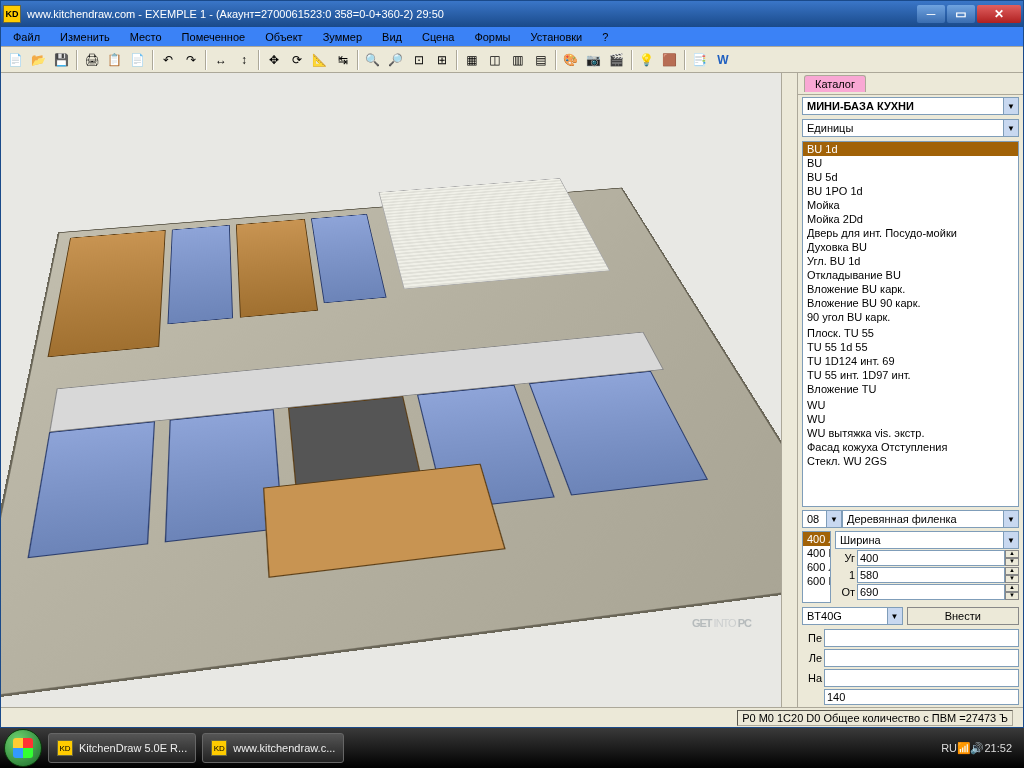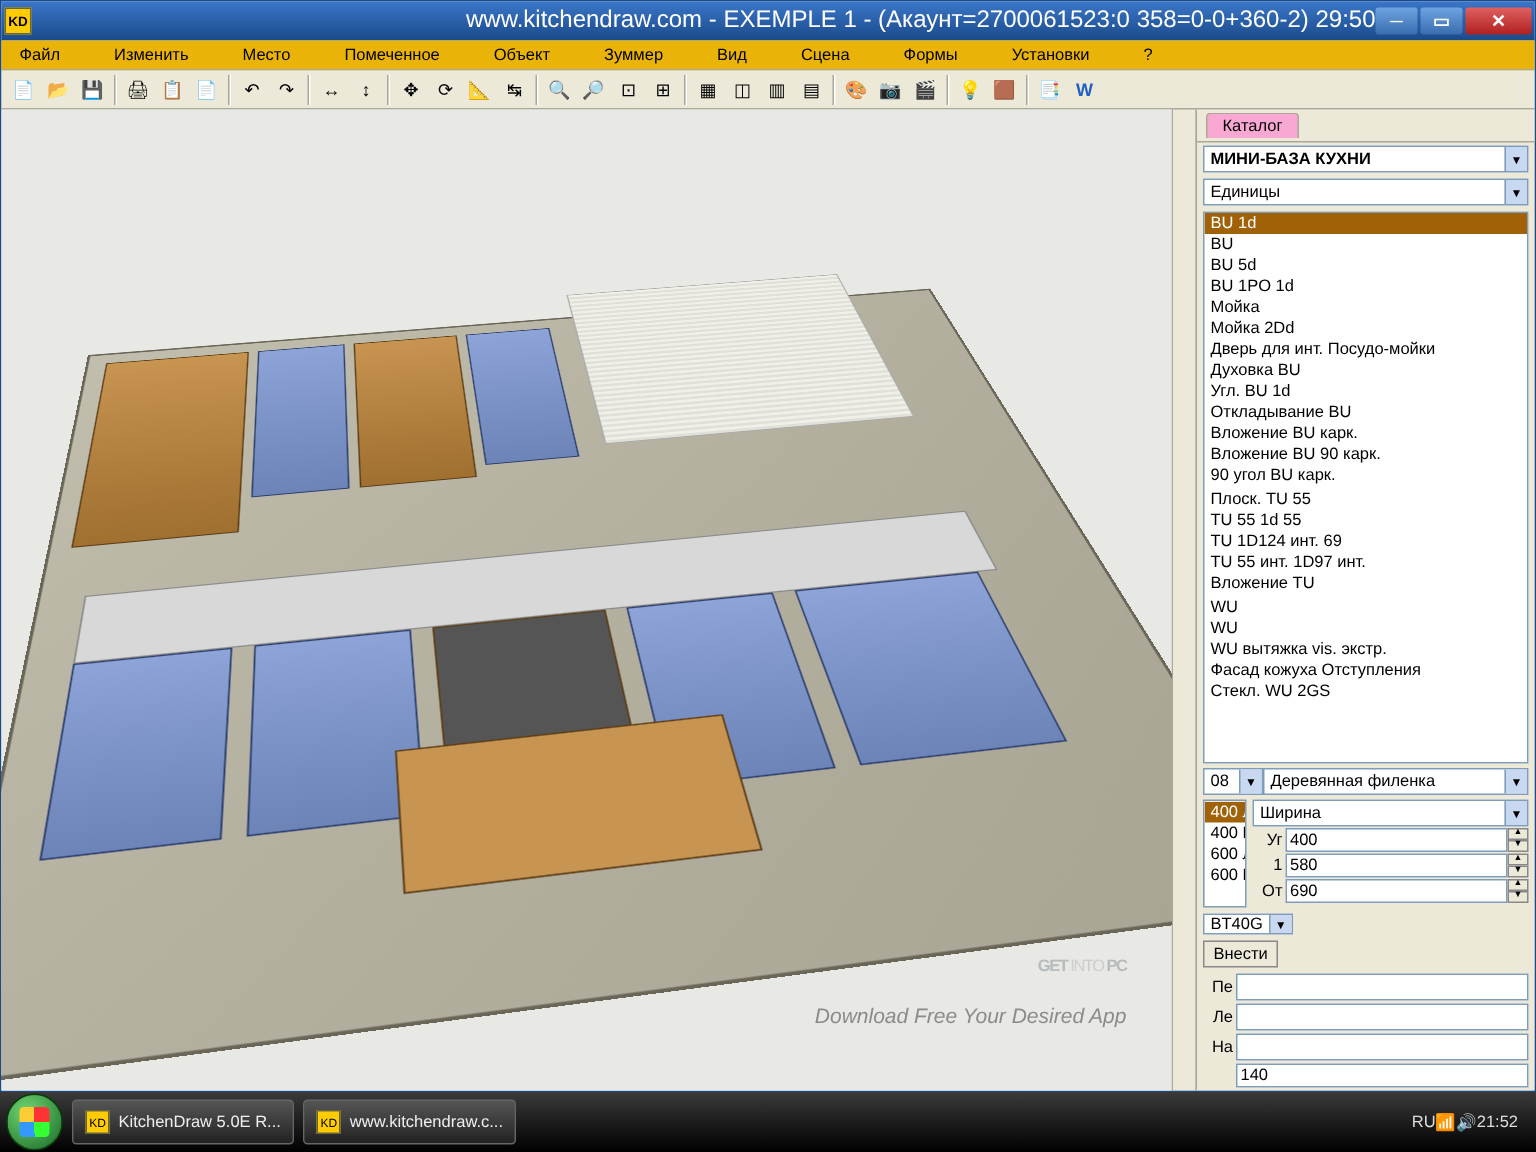--- a/index.html
+++ b/index.html
@@ -2,29 +2,29 @@
 <html><head>
 <meta charset="utf-8">
 <style>
 * { margin:0; padding:0; box-sizing:border-box; font-family:Tahoma,Arial,sans-serif; font-size:11px; }
 html,body { width:1024px; height:768px; overflow:hidden; background:#000; }
 
 
 .window { width:1024px; height:728px; background:#f0f0f0; border:1px solid #1a4a8a; display:flex; flex-direction:column; }
 .titlebar { height:26px; background:linear-gradient(#3a76c8,#1a4a8a); display:flex; align-items:center; color:#fff; padding:0 2px; }
 .titlebar .icon { width:18px; height:18px; background:#ffcc00; border:1px solid #664; margin-right:6px; display:flex; align-items:center; justify-content:center; font-size:9px; color:#000; font-weight:bold; }
-.titlebar .title { flex:1; font-size:16px;text-align:right; }
+.titlebar .title { flex:1; font-size:11px; }
 .winbtns { display:flex; gap:2px; }
 .winbtn { width:28px; height:18px; border-radius:2px; display:flex; align-items:center; justify-content:center; font-weight:bold; color:#fff; font-size:12px; }
 .winbtn.min { background:linear-gradient(#6fa3e0,#3a6db0); }
 .winbtn.max { background:linear-gradient(#6fa3e0,#3a6db0); }
 .winbtn.close { background:linear-gradient(#e06060,#b02020); width:44px; }
 
 
-.menubar { height:20px; background:#eab308; border-bottom:1px solid #aca899; display:flex; align-items:center; padding:0 4px; gap:20px; }
+.menubar { height:20px; background:#3b82f6; border-bottom:1px solid #aca899; display:flex; align-items:center; padding:0 4px; gap:4px; }
 .menubar span { padding:2px 8px; cursor:default; }
 
 
 .toolbar { height:26px; background:#ece9d8; border-bottom:1px solid #aca899; display:flex; align-items:center; padding:0 4px; gap:1px; }
 .tbtn { width:22px; height:22px; border:1px solid transparent; display:flex; align-items:center; justify-content:center; cursor:pointer; font-size:12px; }
 .tsep { width:2px; height:20px; border-left:1px solid #aca899; border-right:1px solid #fff; margin:0 2px; }
 
 
 .client { flex:1; display:flex; background:#808080; min-height:0; }
 .viewport { flex:1; position:relative; background:#fff; overflow:hidden; }
@@ -167,21 +167,20 @@
           <div class="cab blue" style="left:20%;top:56%;width:14%;height:24%;"></div>
           <div class="cab" style="left:36%;top:56%;width:16%;height:24%;background:#555;"></div>
           <div class="cab blue" style="left:54%;top:56%;width:14%;height:24%;"></div>
           <div class="cab blue" style="left:70%;top:56%;width:18%;height:24%;"></div>
           <div class="table" style="left:32%;top:72%;width:28%;height:16%;"></div>
         </div>
       </div>
       <div class="watermark">
         <span>GET </span><span class="into">INTO </span><span>PC</span>
       </div>
-      <div class="dl-text">Download Free Your Desired App</div>
     </div>
 
     <div class="v-scroll"></div>
 
     <div class="rpanel">
       <div class="tab">
         <span>Каталог</span>
       </div>
 
       <div class="combo">
@@ -264,21 +263,21 @@
             <div class="lbl">От</div>
             <input value="690" style="">
             <div class="spin">
                 <div>▲</div>
                 <div>▼</div>
               </div>
           </div>
         </div>
       </div>
 
-      <div style="display:flex;gap:4px;margin:2px 4px;align-items:flex-start;flex-direction:column;">
+      <div style="display:flex;gap:4px;margin:2px 4px;align-items:center;">
         <div class="combo" style="flex:1;margin:0">
           <span>BT40G</span>
           <div class="arrow">▼</div>
         </div>
         <div class="btn" style="flex:1">Внести</div>
       </div>
 
       <div class="bottom-block">
         <div style="flex:1;display:flex;flex-direction:column;gap:2px;">
           <div class="dims-row" style="margin:0">
@@ -301,20 +300,24 @@
             </div>
           <div class="dims-row" style="margin:0">
               <div class="lbl"></div>
             <input value="140" style="">
             </div>
         </div>
       </div>
     </div>
   </div>
 
+  <div class="statusbar">
+    <div class="spacer"></div>
+    <div class="cell">P0 M0 1C20 D0 Общее количество с ПВМ =27473 Ъ</div>
+  </div>
 </div>
 
 <div class="taskbar">
   <div class="start">
       <div class="flag"></div>
     </div>
   <div class="taskbtn">
       <div class="ico">KD</div>
       <span>KitchenDraw 5.0E R...</span>
     </div>

